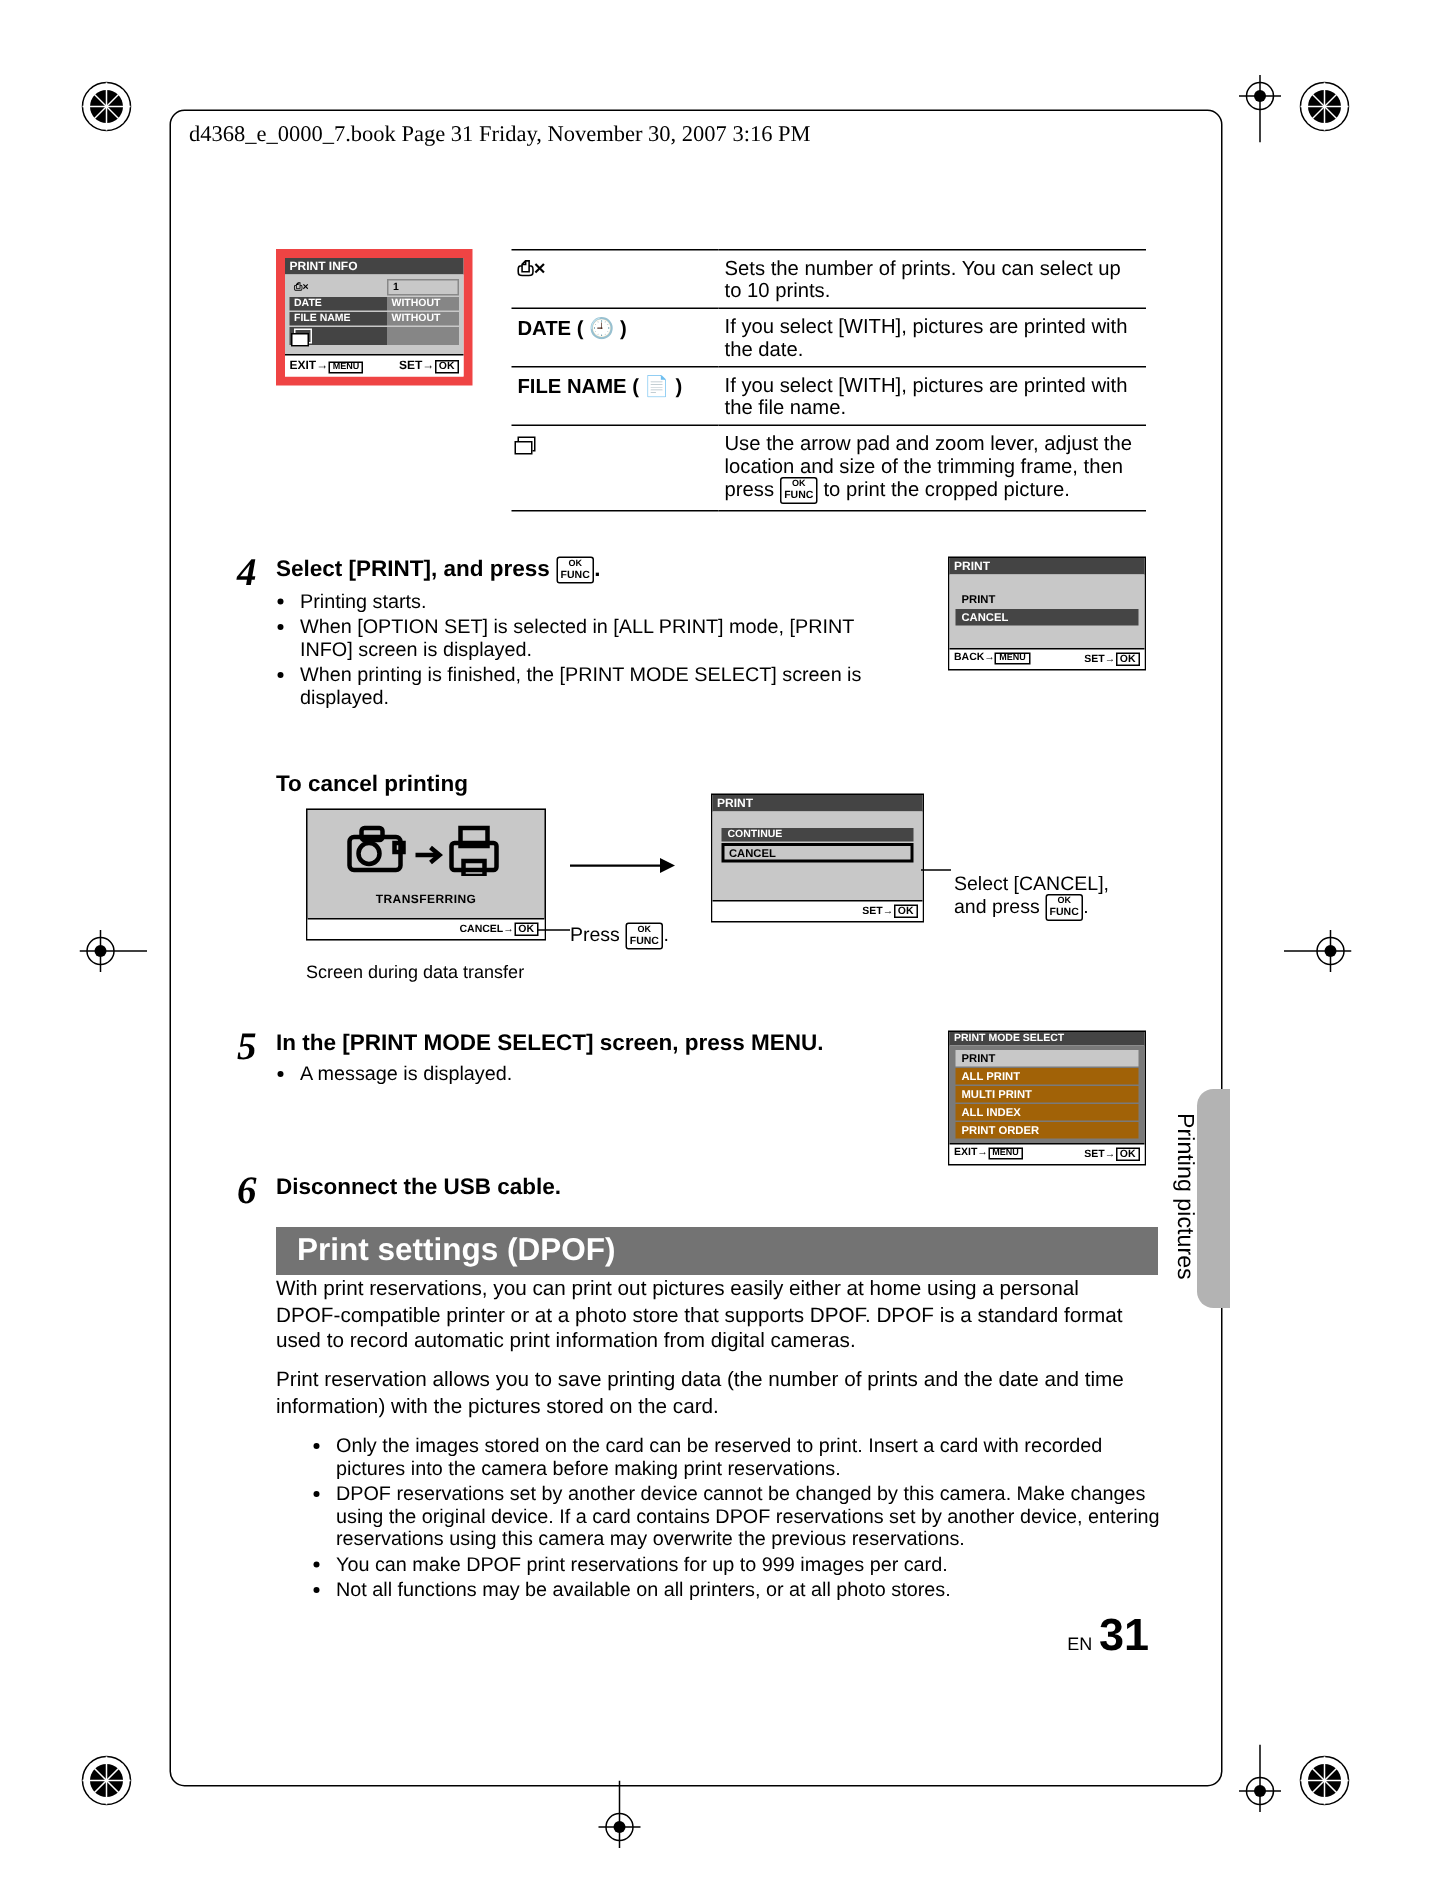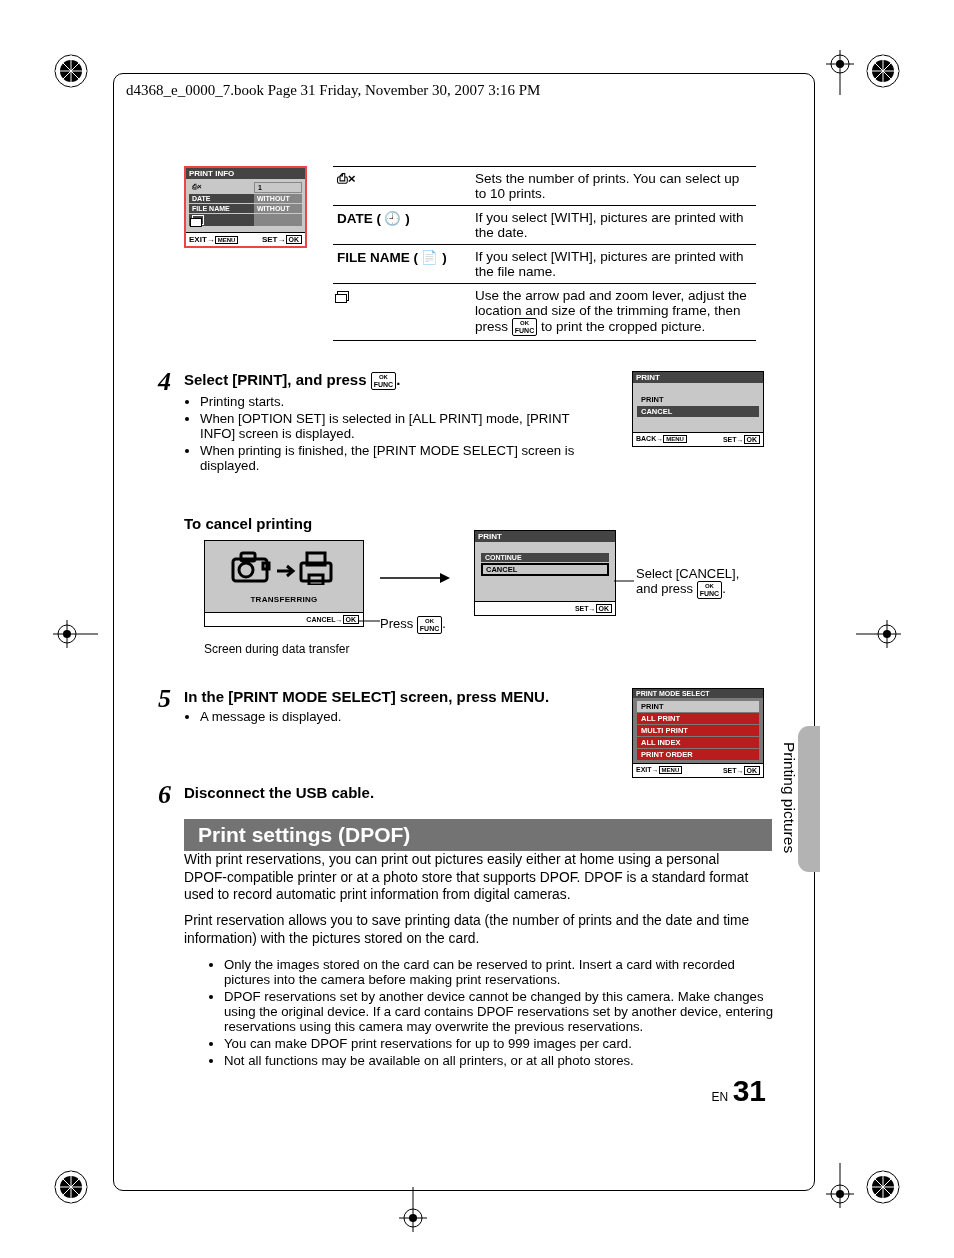--- a/index.html
+++ b/index.html
@@ -29,21 +29,21 @@
     top: 166px;
     width: 580px;
   }
   .section-head {
     font-weight: bold;
     font-size: 16px;
     margin-bottom: 22px;
   }
   .print-info-box {
     width: 119px;
-    border: 2px solid #ef4444;
+    border: 6px solid #ef4444;
     font-size: 8px;
     font-weight: bold;
     font-family: Arial, sans-serif;
     background:#fff;
     float:left;
     margin-right: 26px;
   }
   .pi-title { background:#444; color:#fff; padding:1px 3px; font-size:8px;}
   .pi-body { background:#c8c8c8; padding:2px 3px 6px 3px; }
   .pi-row { display:flex; font-size:7px; margin-top:1px; }
@@ -106,21 +106,21 @@
     font-family: Arial;
     position:absolute;
   }
   .ms-title { background:#fff; color:#000; padding:1px 3px; border-bottom:1px solid #000; font-size:8px;}
   .ms-title.dark { background:#444; color:#fff; border:none;}
   .ms-body { background:#c8c8c8; padding:4px 4px; }
   .ms-body.dark { background:#7a7a7a; }
   .ms-item { background:#c8c8c8; color:#000; padding:1px 4px; margin:1px 0; }
   .ms-item.sel { background:#454545; color:#fff; }
   .ms-item.out { border:2px solid #000; padding:0 3px; background:#c8c8c8; color:#000; }
-  .ms-item.dark { background:#b91c1c; color:#fff; }
+  .ms-item.dark { background:#a16207; color:#fff; }
   .ms-foot { background:#fff; display:flex; justify-content:space-between; padding:2px 3px; border-top:1px solid #000; font-size:7px;}
 
   .cancel-screen {
     border:1px solid #000;
     width: 150px;
     background:#c8c8c8;
     position:relative;
     text-align:center;
     padding: 8px 4px 2px 4px;
   }
@@ -364,21 +364,21 @@
         <div style="height:14px;"></div>
       </div>
       <div class="ms-foot">
           <span></span>
           <span><span>SET</span>→<span class="ok-outline">OK</span></span>
         </div>
     </div>
     <svg style="position:absolute; left:430px; top:40px;" width="20" height="2">
         <line x1="0" y1="1" x2="20" y2="1" stroke="#000"></line>
       </svg>
-    <div style="position:absolute; left:452px; top:26px; font-size:13px; width:120px;">
+    <div style="position:absolute; left:452px; top:42px; font-size:13px; width:120px;">
       <span>Select [CANCEL], and press </span><span class="ok-btn"><span class="top">OK</span><span>FUNC</span></span><span>.</span>
     </div>
   </div>
 
   <div class="step" style="margin-top:18px;">
     <span class="step-num">5</span>
     <div class="step-head">
       <span>In the [PRINT MODE SELECT] screen, press </span><span>MENU</span><span>.</span>
     </div>
     <ul class="bullets">

